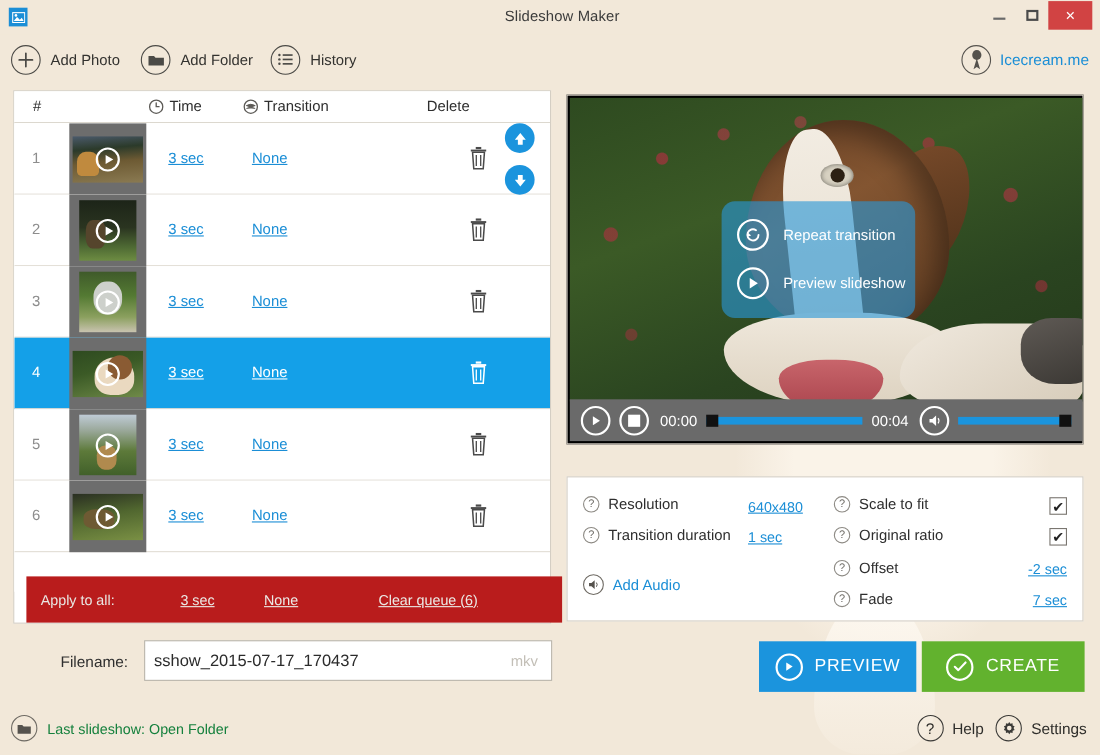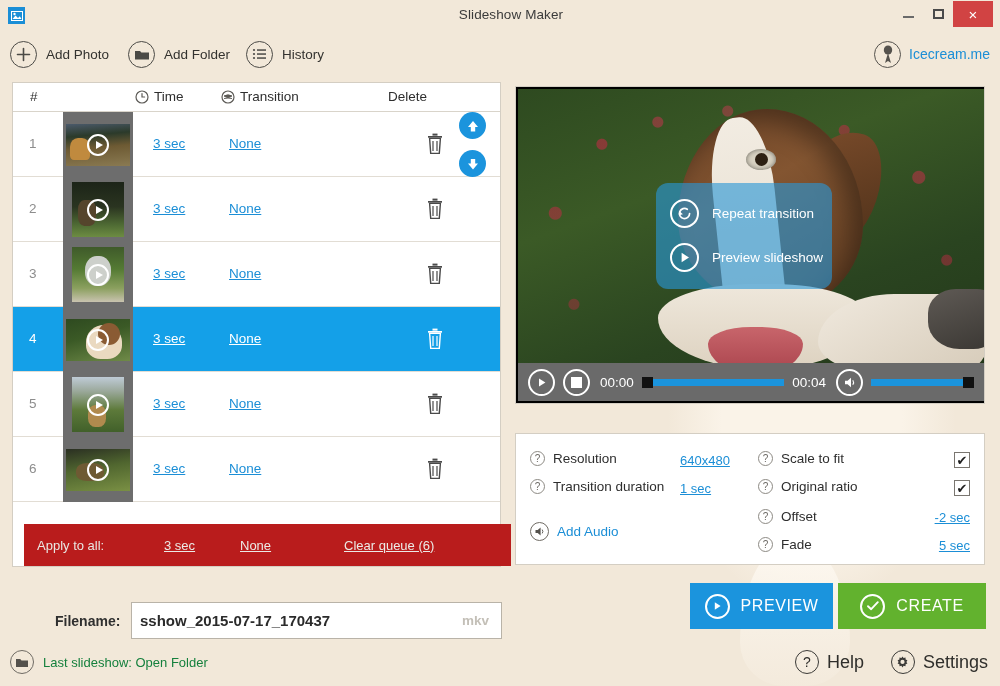--- a/index.html
+++ b/index.html
@@ -177,21 +177,21 @@
   
   .order-arrows { position: absolute; left: 459px; top: 112px; z-index: 6; }
   .oa {
     width: 27px; height: 27px; border-radius: 50%;
     background: #1b94dd;
     display:flex; align-items:center; justify-content:center;
     margin-bottom: 11px; cursor: pointer;
   }
 
   
-  .filename-row { position: absolute; left: 0; top: 602px; width: 510px; height: 40px; z-index:5;font-weight:bold;}
+  .filename-row { position: absolute; left: 0; top: 582px; width: 510px; height: 40px; z-index:5;}
   .fn-label { position: absolute; left: 55px; top: 11px; font-size: 14px; color: #2f2f2f; }
   .fn-box {
     position: absolute; left: 131px; top: 0px;
     width: 371px; height: 37px;
     background: #fff; border: 1px solid #b9b3a8;
     display: flex; align-items: center;
   }
   .fn-value { margin-left: 8px; font-size: 15px; color: #2b2b2b; }
   .fn-ext { position:absolute; right: 12px; font-size: 13.5px; color: #c3bfb7; }
 
@@ -394,21 +394,21 @@
   .btn-label { font-size: 16px; color: #fff; letter-spacing: .6px; }
 
   .footer-links { position: absolute; right: 12px; top: 648px; height: 28px; display:flex; align-items:center; gap: 11px; z-index: 5;}
   .fl-item { display: flex; align-items: center; gap: 8px; cursor: pointer; }
   .fl-circ {
     width: 24px; height: 24px; border-radius: 50%;
     border: 1.6px solid #3b3a37;
     display:flex; align-items:center; justify-content:center; flex:none;
     font-size: 14px; color: #2f2e2b; line-height: 1;
   }
-  .fl-text { font-size: 18px; color: #2f2e2b; }
+  .fl-text { font-size: 14px; color: #2f2e2b; }
 </style>
 </head>
 <body>
 
 <div class="bg-swoosh"></div>
 <div class="bg-swoosh2"></div>
 
 <div class="titlebar">
   <div class="app-icon">
     <svg width="12" height="10" viewBox="0 0 12 10">
@@ -756,21 +756,21 @@
   <div class="sc-row sc-offset">
     <span class="q-circ">?</span>
     <span class="sc-label">Offset</span>
   </div>
   <span class="sc-val sc-offval">-2 sec</span>
 
   <div class="sc-row sc-fade">
     <span class="q-circ">?</span>
     <span class="sc-label">Fade</span>
   </div>
-  <span class="sc-val sc-fadeval">5 sec</span>
+  <span class="sc-val sc-fadeval">7 sec</span>
 </div>
 
 <div class="filename-row">
   <span class="fn-label">Filename:</span>
   <div class="fn-box">
     <span class="fn-value">sshow_2015-07-17_170437</span>
     <span class="fn-ext">mkv</span>
   </div>
 </div>
 
@@ -799,21 +799,21 @@
       </svg>
   </span>
   <span class="btn-label">CREATE</span>
 </div>
 
 <div class="footer-links">
   <div class="fl-item">
     <span class="fl-circ">?</span>
     <span class="fl-text">Help</span>
   </div>
-  <div class="fl-item" style="margin-left:16px;align-items:center;">
+  <div class="fl-item" style="margin-left:0;align-items:center;">
     <span class="fl-circ">
       <svg width="15" height="15" viewBox="0 0 15 15">
           <path d="M7.5 1.4 L8.6 3 L10.5 2.5 L10.6 4.5 L12.4 5.2 L11.4 6.9 L12.4 8.6 L10.6 9.3 L10.5 11.3 L8.6 10.8 L7.5 12.4 L6.4 10.8 L4.5 11.3 L4.4 9.3 L2.6 8.6 L3.6 6.9 L2.6 5.2 L4.4 4.5 L4.5 2.5 L6.4 3 Z" fill="#3b3a37"></path>
           <circle cx="7.5" cy="6.9" r="2.1" fill="#f2e8d9"></circle>
         </svg>
     </span>
     <span class="fl-text">Settings</span>
   </div>
 </div>
 

